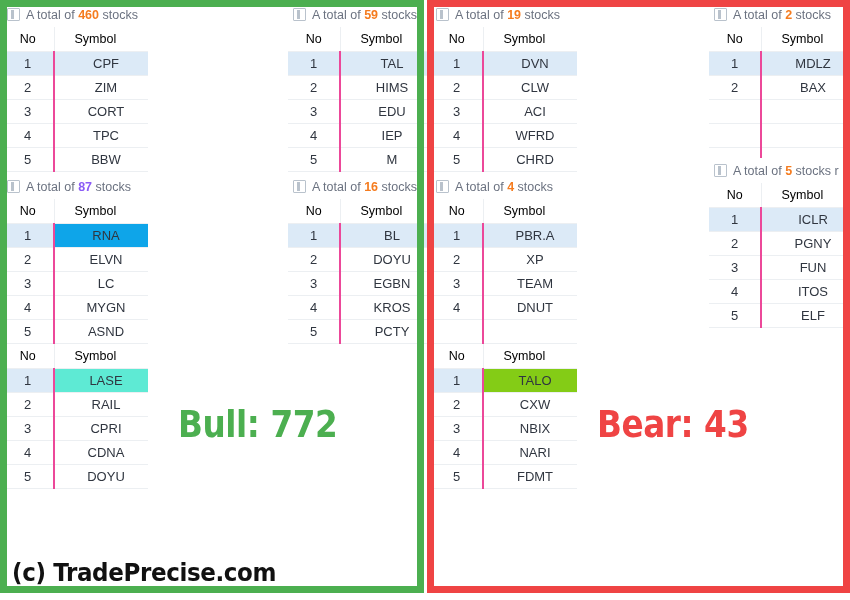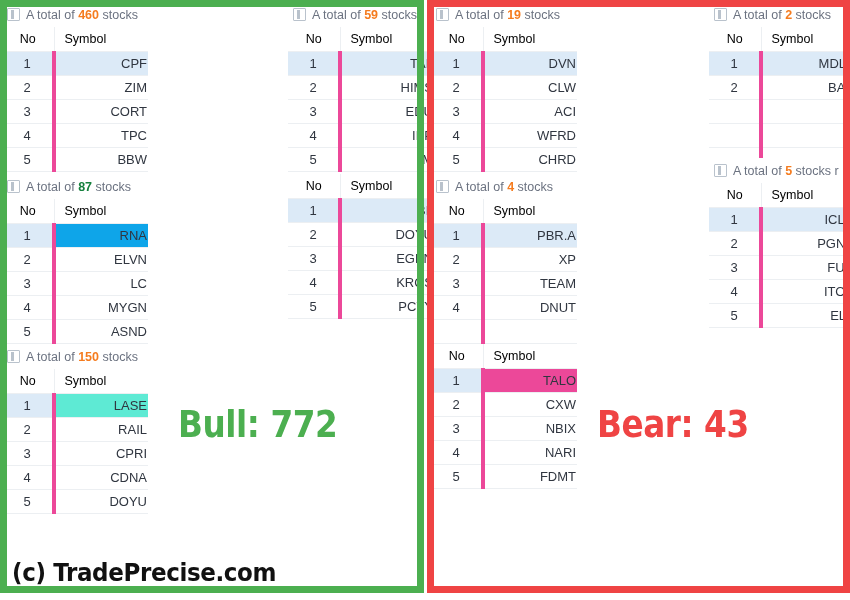--- a/index.html
+++ b/index.html
@@ -85,30 +85,30 @@
 
   table.stock-table th {
     height: 24px;
     font-weight: normal;
     color: #000000;
     font-size: 12.5px;
     border-bottom: 1px solid #eceff2;
     background: #ffffff;
   }
   table.stock-table th.th-no { text-align: center; }
-  table.stock-table th.th-sym { text-align: left; padding-left: 10px; border-left: 1px solid #eceff2; }
+  table.stock-table th.th-sym { text-align: left; padding-left: 20px; border-left: 1px solid #eceff2; }
 
   table.stock-table td {
     height: 24px;
     color: #303640;
     border-bottom: 1px solid #eceff2;
     font-size: 13px;
   }
   table.stock-table td.td-no { text-align: center; }
-  table.stock-table td.td-sym { text-align: right; padding-left: 10px; border-left: 4px solid #ec4899; }
+  table.stock-table td.td-sym { text-align: center; padding-left: 10px; border-left: 2px solid #ec4899; }
   table.stock-table tr.sel td { background: #dceaf7; }
 
   
   .big-label {
     position: absolute;
     font-family: "DejaVu Sans", sans-serif;
     font-weight: bold;
     font-size: 38px;
     letter-spacing: -0.5px;
     transform: scaleX(0.86);
@@ -173,21 +173,21 @@
             <tr>
               <td class="td-no">5</td>
               <td class="td-sym">BBW</td>
             </tr>
           </tbody>
         </table>
       </div>
       <div class="panel" style="left: 2px; top: 174px;">
         <div class="panel-head">
           <span class="panel-icon"></span>
-          <span><span class="total-text">A total of</span> <span class="total-num" style="color: #15803d;">87</span> <span class="total-text">stocks</span></span>
+          <span><span class="total-text">A total of</span> <span class="total-num" style="color: #8b5cf6;">87</span> <span class="total-text">stocks</span></span>
         </div>
         <table class="stock-table">
           <colgroup>
             <col class="c-no">
             <col class="c-sym">
           </colgroup>
           <thead>
             <tr>
               <th class="th-no">No</th>
               <th class="th-sym">Symbol</th>
@@ -211,24 +211,20 @@
               <td class="td-sym">MYGN</td>
             </tr>
             <tr>
               <td class="td-no">5</td>
               <td class="td-sym">ASND</td>
             </tr>
           </tbody>
         </table>
       </div>
       <div class="panel" style="left: 2px; top: 344px;">
-        <div class="panel-head">
-          <span class="panel-icon"></span>
-          <span><span class="total-text">A total of</span> <span class="total-num" style="color: rgb(245, 124, 31);">150</span> <span class="total-text">stocks</span></span>
-        </div>
         <table class="stock-table">
           <colgroup>
             <col class="c-no">
             <col class="c-sym">
           </colgroup>
           <thead>
             <tr>
               <th class="th-no">No</th>
               <th class="th-sym">Symbol</th>
             </tr>
@@ -291,20 +287,24 @@
               <td class="td-sym">IEP</td>
             </tr>
             <tr>
               <td class="td-no">5</td>
               <td class="td-sym">M</td>
             </tr>
           </tbody>
         </table>
       </div>
       <div class="panel" style="left: 288px; top: 174px;">
+        <div class="panel-head">
+          <span class="panel-icon"></span>
+          <span><span class="total-text">A total of</span> <span class="total-num" style="color: rgb(245, 124, 31);">16</span> <span class="total-text">stocks</span></span>
+        </div>
         <table class="stock-table">
           <colgroup>
             <col class="c-no">
             <col class="c-sym">
           </colgroup>
           <thead>
             <tr>
               <th class="th-no">No</th>
               <th class="th-sym">Symbol</th>
             </tr>
@@ -421,21 +421,21 @@
           </colgroup>
           <thead>
             <tr>
               <th class="th-no">No</th>
               <th class="th-sym">Symbol</th>
             </tr>
           </thead>
           <tbody>
             <tr class="sel">
               <td class="td-no" style="background: rgb(220, 234, 247);">1</td>
-              <td class="td-sym" style="background: #ec4899;">TALO</td>
+              <td class="td-sym" style="background: #84cc16;">TALO</td>
             </tr>
             <tr>
               <td class="td-no">2</td>
               <td class="td-sym">CXW</td>
             </tr>
             <tr>
               <td class="td-no">3</td>
               <td class="td-sym">NBIX</td>
             </tr>
             <tr>

